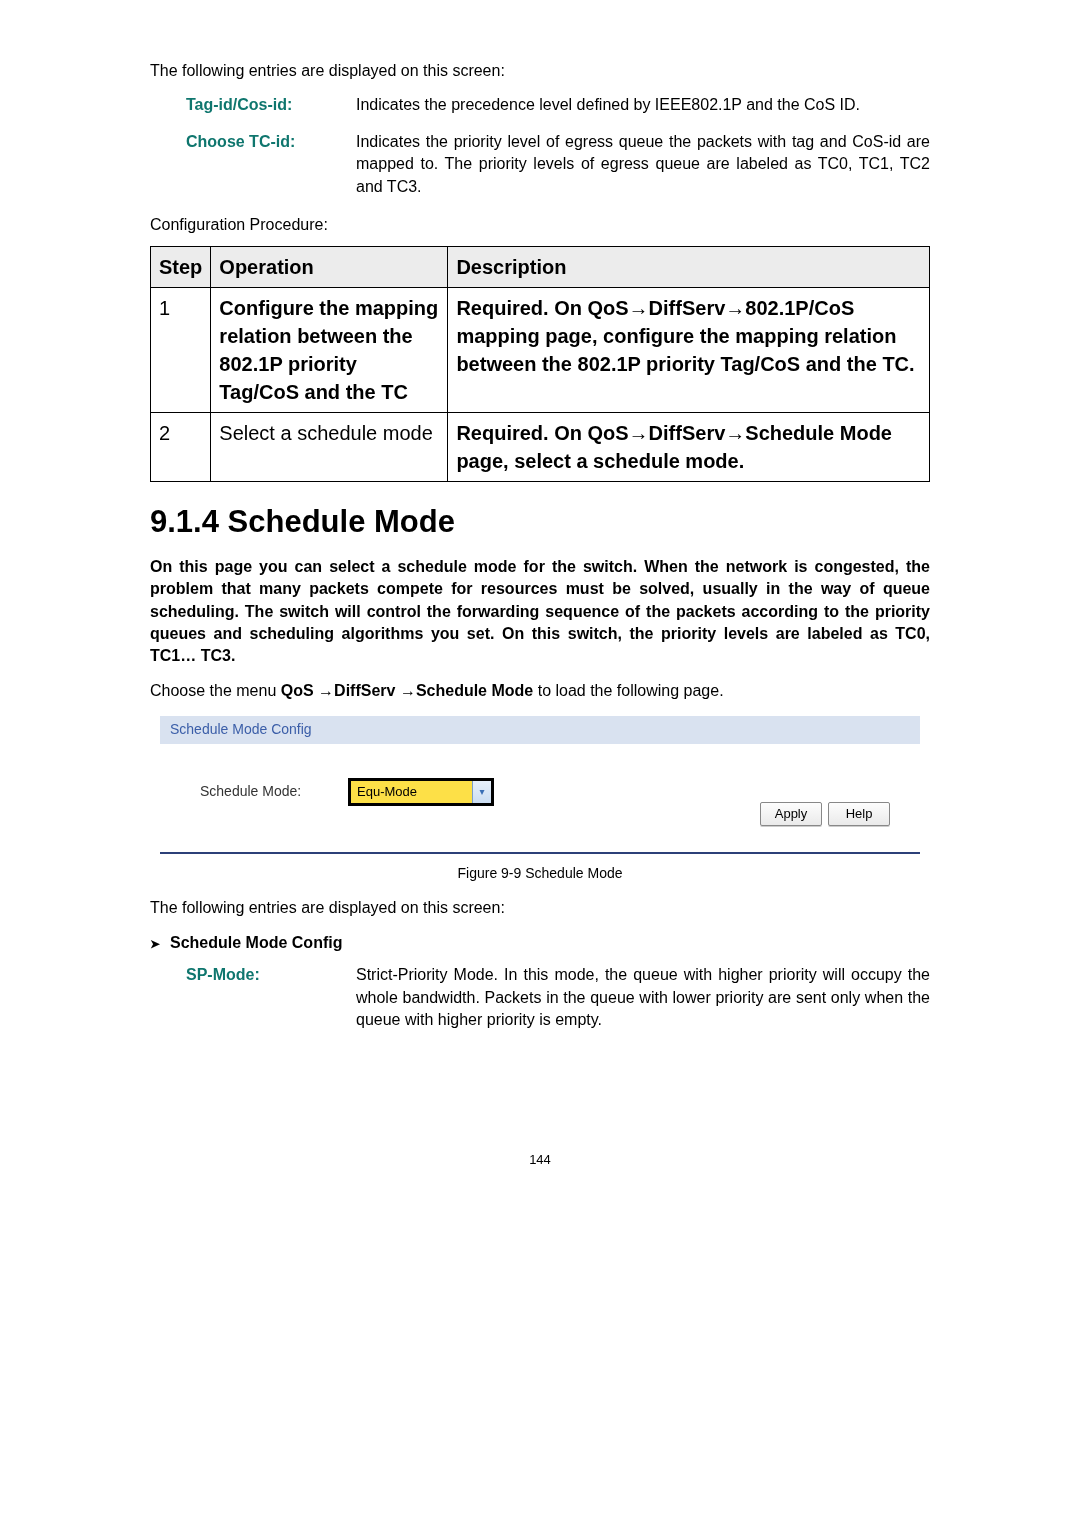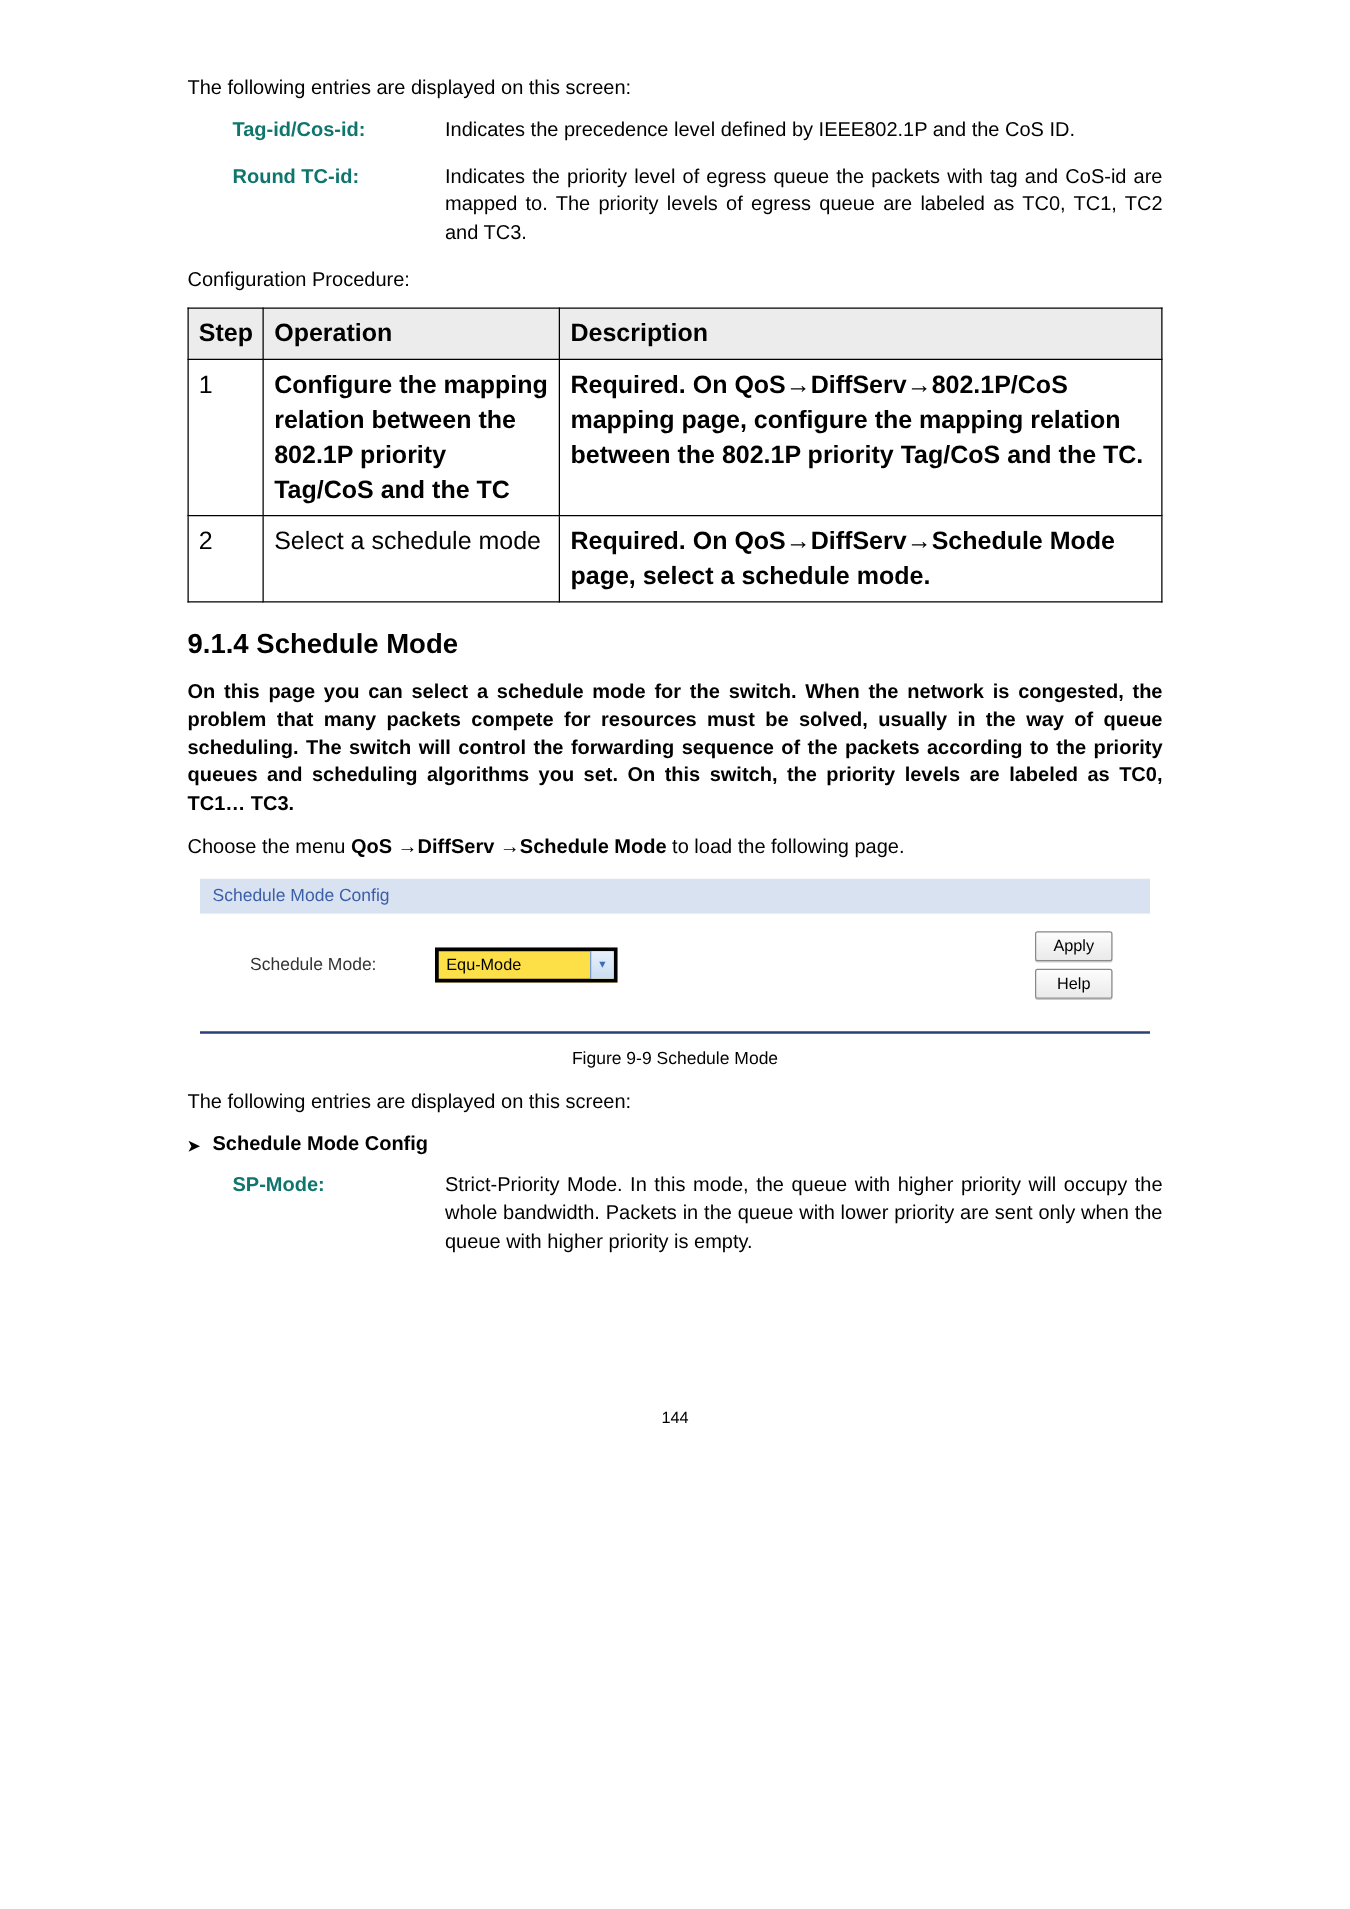--- a/index.html
+++ b/index.html
@@ -59,21 +59,21 @@
     padding: 6px 8px;
     vertical-align: top;
     text-align: left;
     font-size: 20px;
   }
   table.config th {
     background: #ececec;
     font-weight: bold;
   }
   .h3 {
-    font-size: 22px;
+    font-size: 31px;
     font-weight: bold;
     margin: 12px 0;
   }
   .menu-line { margin: 10px 0 14px 0; }
   .menu-line b { font-weight: bold; }
 
   
   .ui-panel {
     margin: 10px 10px 4px 10px;
     border: none;
@@ -117,23 +117,24 @@
     align-items: center;
     justify-content: center;
     background: linear-gradient(#e8f1fb,#cbddf2);
     border-left: 1px solid #7a9ec9;
     color: #3b6fb5;
     font-size: 10px;
   }
   .ui-right {
     margin-left: auto;
     display: flex;
-    flex-direction: column;
+    flex-direction: row;
     gap: 6px;
     padding-right: 20px;
+    margin-top: 44px;
   }
   .ui-button {
     display: inline-block;
     border: 1px solid #888;
     background: linear-gradient(#fdfdfd,#eaeaea);
     font-size: 13px;
     padding: 2px 0;
     width: 60px;
     text-align: center;
     border-radius: 2px;
@@ -157,21 +158,21 @@
 
   <p>The following entries are displayed on this screen:</p>
 
 
   <div class="defs">
     <div class="def-row">
       <div class="def-label">Tag-id/Cos-id:</div>
       <div class="def-text">Indicates the precedence level defined by IEEE802.1P and the CoS ID.</div>
     </div>
     <div class="def-row">
-      <div class="def-label">Round TC-id:</div>
+      <div class="def-label">Choose TC-id:</div>
       <div class="def-text">Indicates the priority level of egress queue the packets with tag and CoS-id are mapped to. The priority levels of egress queue are labeled as TC0, TC1, TC2 and TC3.</div>
     </div>
   </div>
 
   <p class="subhead">Configuration Procedure:</p>
 
   <table class="config">
     <thead>
       <tr>
         <th>Step</th>

